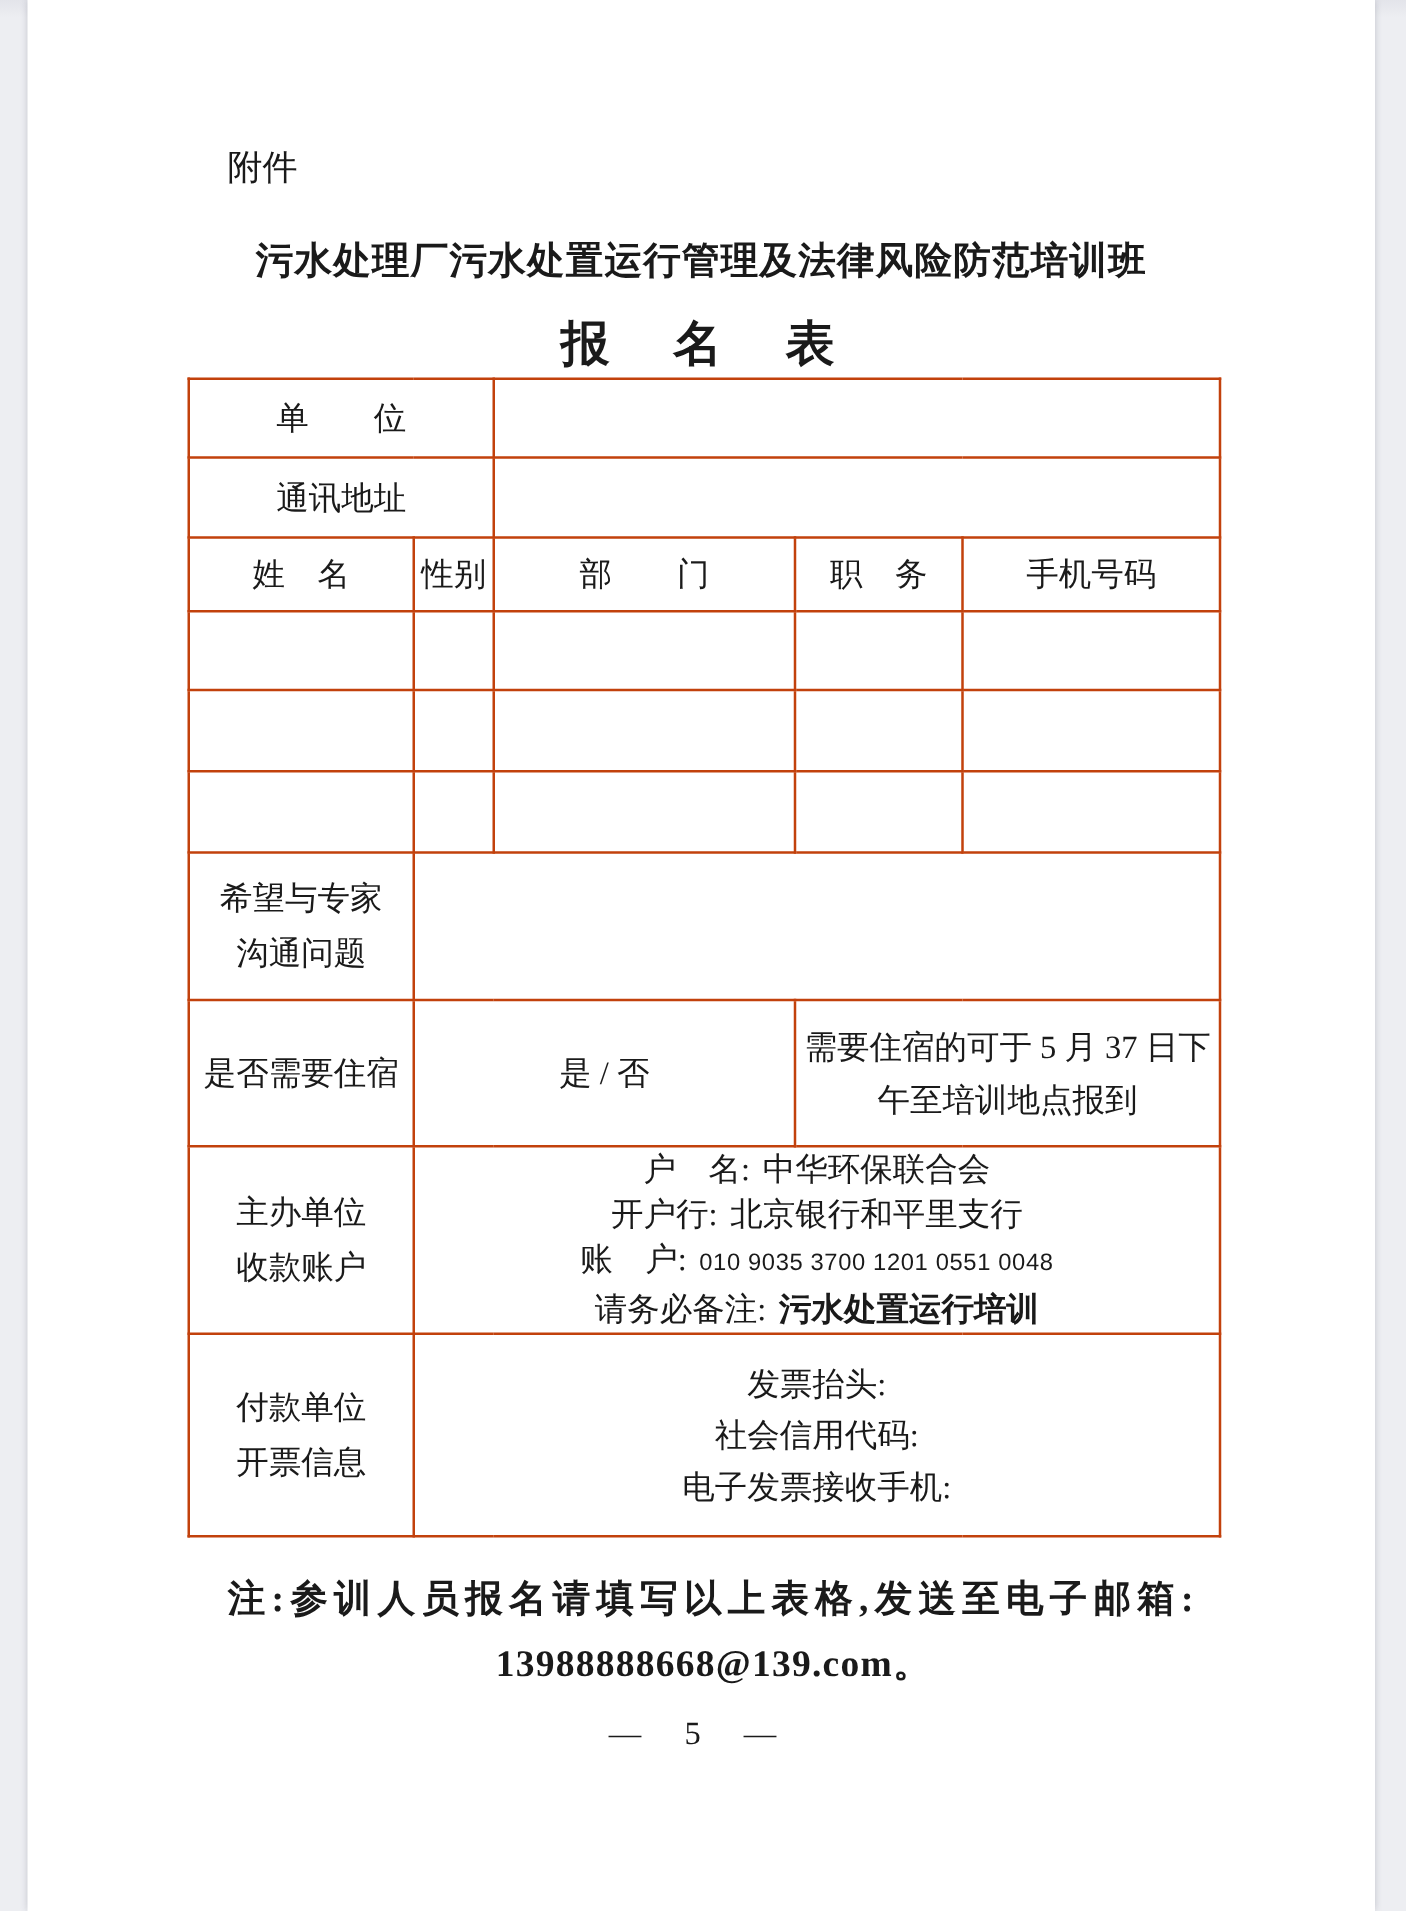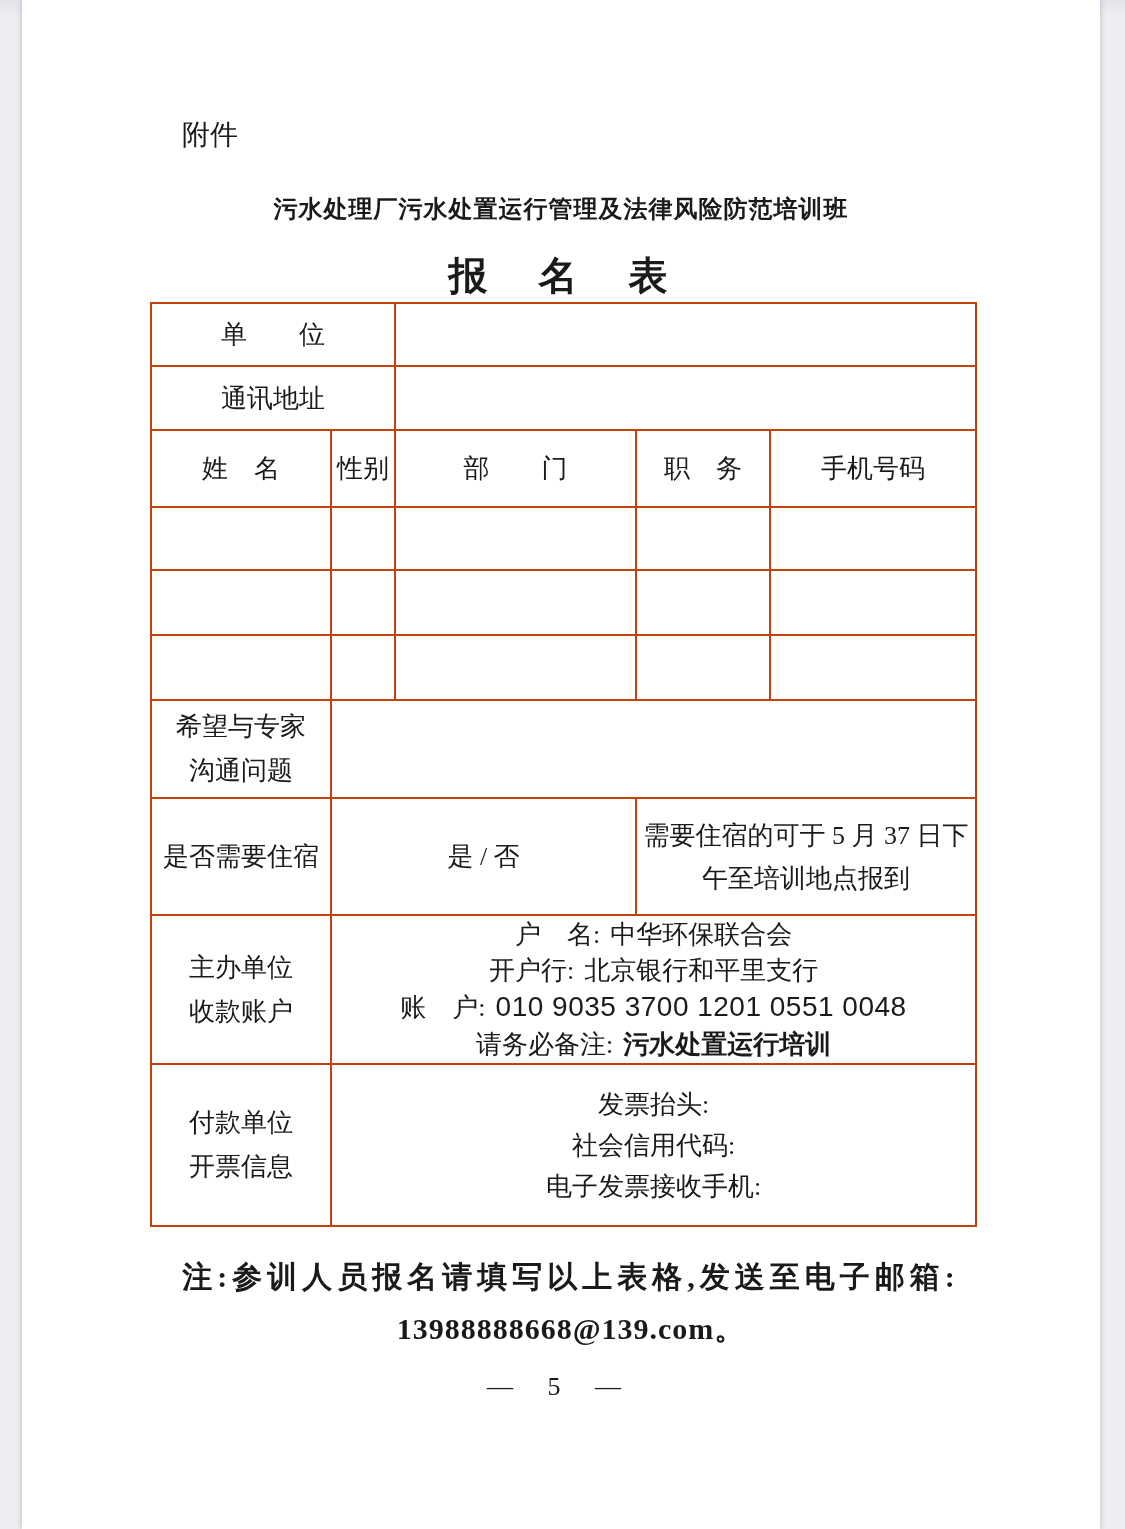--- a/index.html
+++ b/index.html
@@ -32,21 +32,21 @@
     padding-top: 118px;
   }
   .attachment {
     margin: 0 0 0 160px;
     font-size: 28px;
     line-height: 34px;
   }
   .doc-title {
     margin: 38px 0 0 0;
     text-align: center;
-    font-size: 24px;
+    font-size: 30px;
     line-height: 38px;
     font-weight: bold;
     font-family: "Liberation Sans", "DejaVu Sans", sans-serif;
     letter-spacing: 1px;
   }
   .form-title {
     margin: 30px 0 0 0;
     text-align: center;
     font-size: 39px;
     line-height: 36px;
@@ -63,43 +63,43 @@
   .reg-table td {
     border: 2px solid #c2410c;
     font-size: 26px;
     text-align: center;
     vertical-align: middle;
     padding: 0;
     overflow: hidden;
   }
   tr.r1  { height: 63px; }
   tr.r2  { height: 64px; }
-  tr.r3  { height: 77px; }
+  tr.r3  { height: 59px; }
   tr.r4  { height: 63px; }
   tr.r5  { height: 65px; }
   tr.r6  { height: 65px; }
-  tr.r7  { height: 98px; }
+  tr.r7  { height: 118px; }
   tr.r8  { height: 117px; }
   tr.r9  { height: 149px; }
   tr.r10 { height: 162px; }
   .gender-cell {
     padding: 0 6px;
     line-height: 32px;
   }
   .two-line-label div { line-height: 44px; }
   .left-cell {
     text-align: left;
     padding: 6px 12px 6px 14px;
   }
   .acct-line { line-height: 36px; white-space: nowrap; }
   .inv-line  { line-height: 41px; }
   .label-gap { margin-right: 10px; }
   .num {
     font-family: "Liberation Sans", "DejaVu Sans", sans-serif;
-    font-size: 28px;
+    font-size: 19px;
     letter-spacing: 0.5px;
     text-align: center;
   }
   .hei-bold {
     font-family: "Liberation Sans", "DejaVu Sans", sans-serif;
     font-weight: bold;
   }
   .lodging-note {
     text-align: left;
     padding: 4px 10px 4px 12px;

